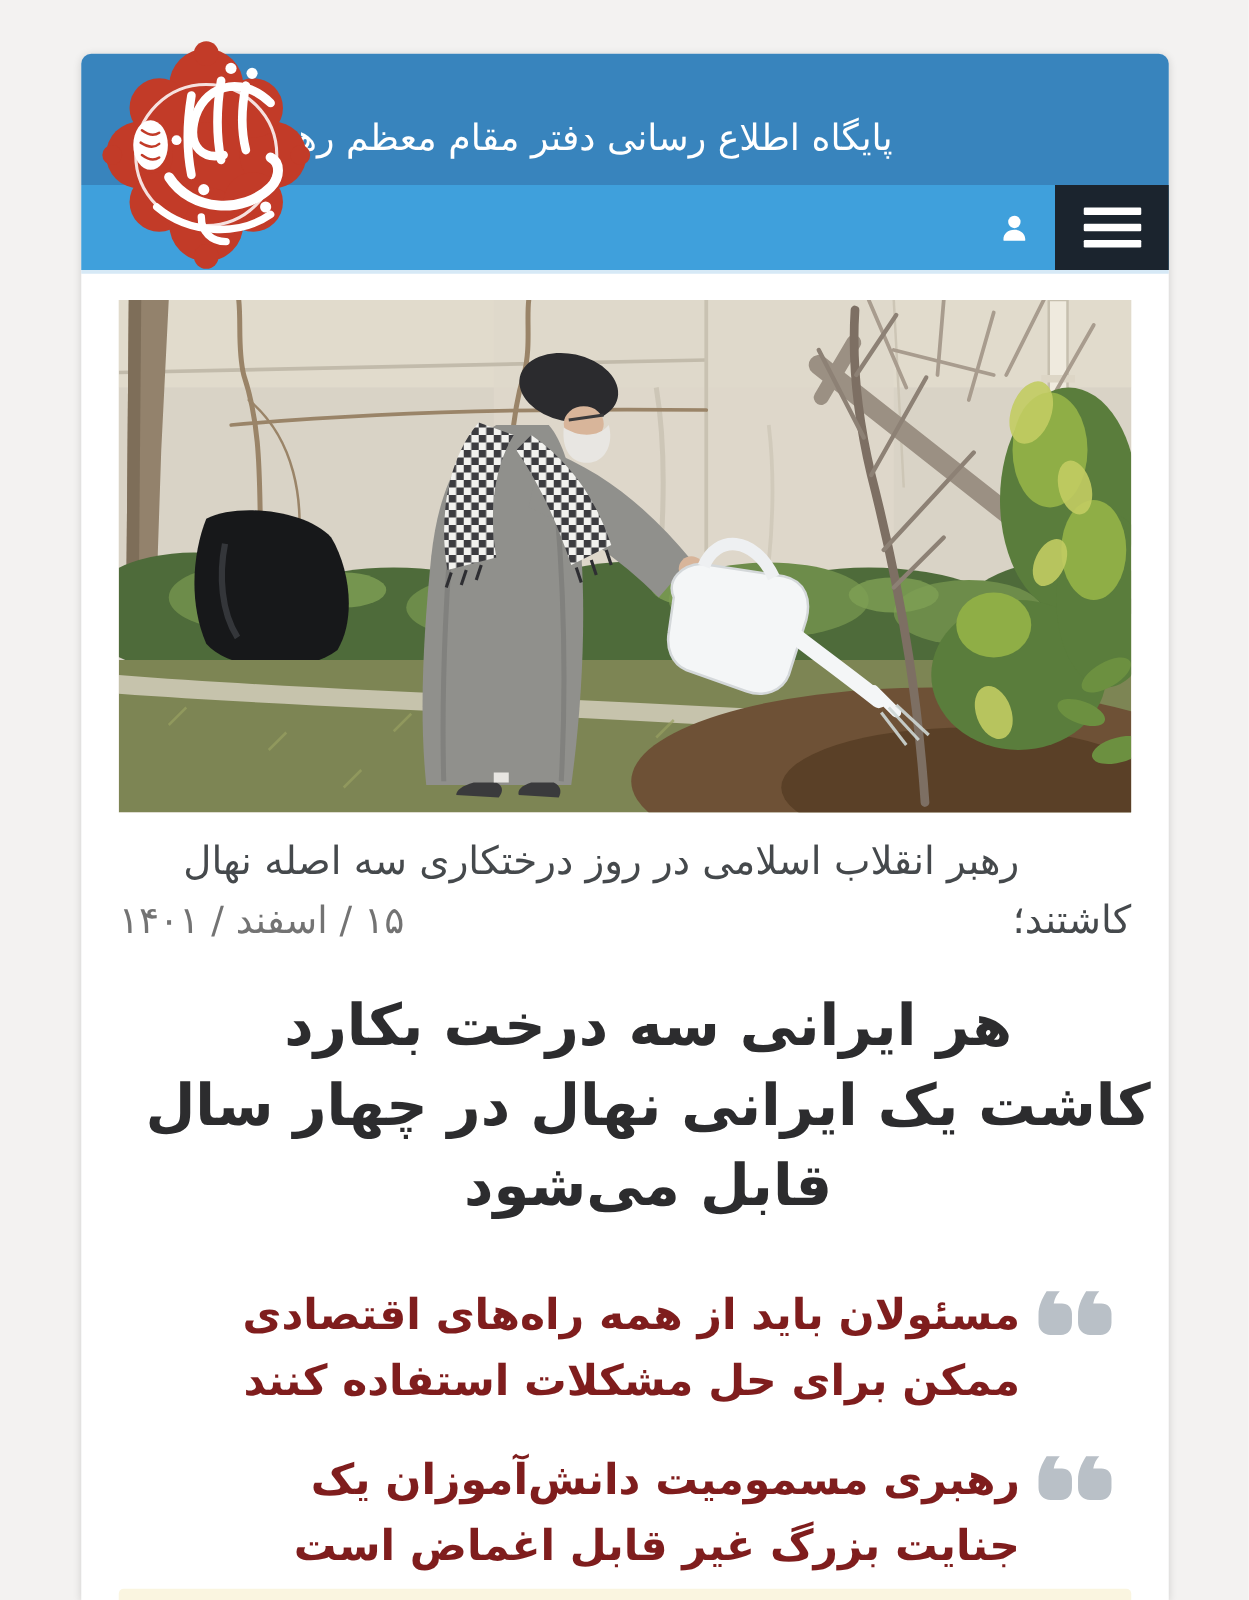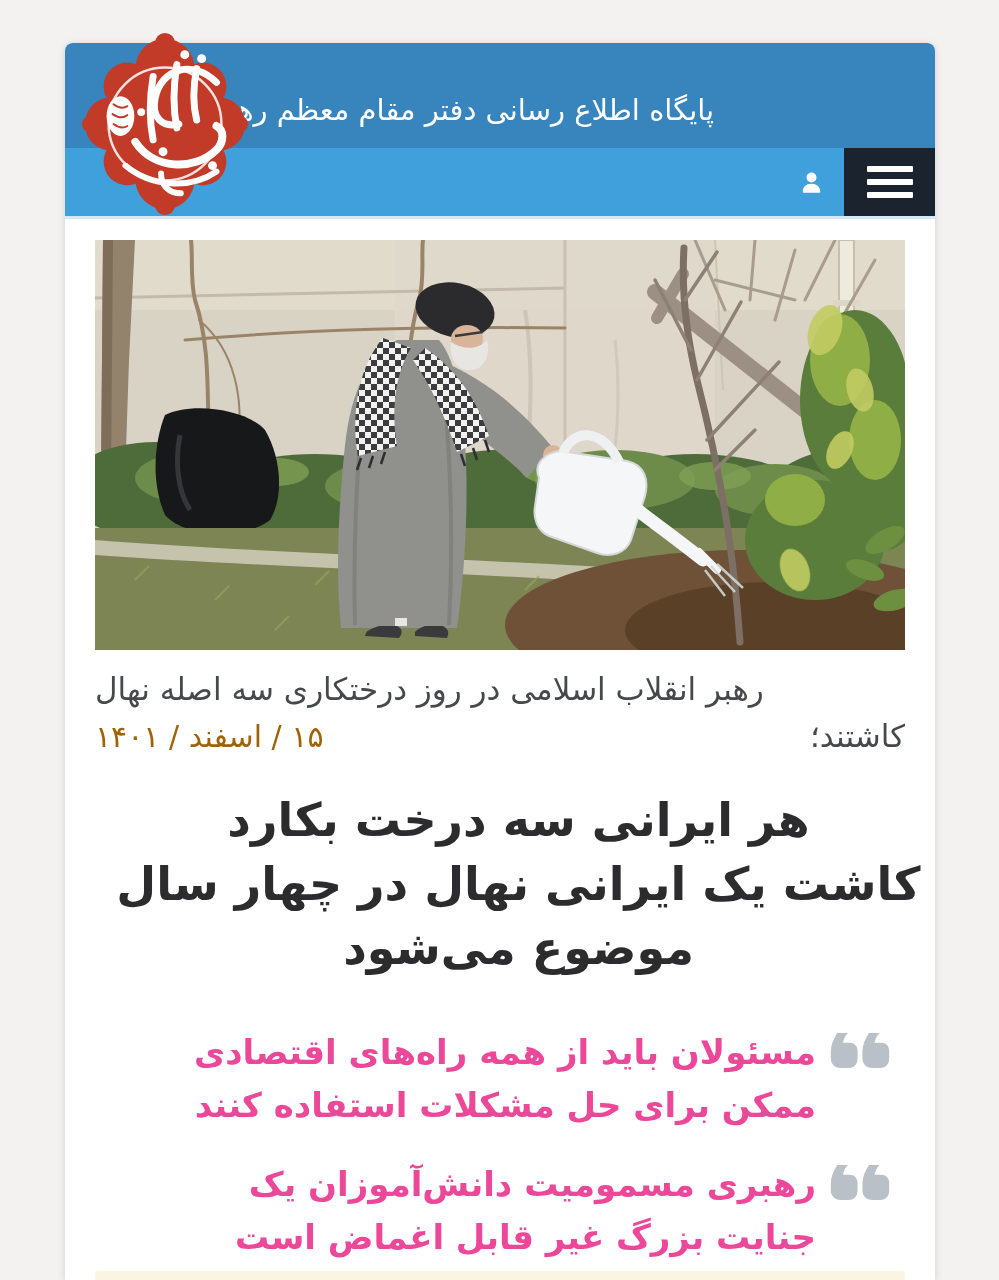--- a/index.html
+++ b/index.html
@@ -44,36 +44,36 @@
     position:absolute; top:-18px; left:0; width:200px; height:198px; cursor:pointer;
   }
   
   .photo {
     display:block; margin:21px 30px 0 30px; width:810px; height:410px;
     overflow:hidden; background:#d9d3c8;
   }
   .caption-block {
     padding:16px 30px 0 30px; color:#45494c; font-size:31px; line-height:47px;
   }
-  .caption-l1 { text-align:left; padding-right:38px; }
+  .caption-l1 { text-align:center; padding-right:38px; }
   .caption-row2 { display:flex; justify-content:space-between; align-items:baseline; }
   .caption-l2 { text-align:left; }
-  .caption-date { color:#a16207; font-size:30px; direction:rtl;text-align:right; }
+  .caption-date { color:#737373; font-size:30px; direction:rtl;text-align:right; }
   .headline {
     margin-top:28px; text-align:center; color:#2c2c2e;
     font-size:46px; font-weight:800; line-height:64px;padding-left:37px;
   }
   .quotes { list-style:none; margin-top:46px; }
   .quote-item {
     display:flex; align-items:flex-start; gap:14px;
     padding:0 45px 0 90px; margin-bottom:26px; direction:rtl;
   }
   .q-icon { flex:0 0 auto; margin-top:6px; }
   .quote-text {
-    font-size:34px; font-weight:600; line-height:53px; color:#ec4899; text-align:right;
+    font-size:34px; font-weight:600; line-height:53px; color:#7f1d1d; text-align:right;
   }
   .peek-strip {
     position:absolute; bottom:0; left:30px; right:30px; height:9px;
     background:#faf5e0; border-radius:4px 4px 0 0;
   }
 </style>
 </head>
 <body>
 
 <div class="card">
@@ -302,21 +302,21 @@
     <div class="caption-l1">رهبر انقلاب اسلامی در روز درختکاری سه اصله نهال</div>
     <div class="caption-row2">
       <span class="caption-l2">کاشتند؛</span>
       <span class="caption-date">۱۵ / اسفند / ۱۴۰۱</span>
     </div>
   </div>
 
   <h1 class="headline">
     <div>هر ایرانی سه درخت بکارد</div>
     <div>کاشت یک ایرانی نهال در چهار سال</div>
-    <div>موضوع می‌شود</div>
+    <div>قابل می‌شود</div>
   </h1>
 
   <ul class="quotes">
     <li class="quote-item">
       <svg class="q-icon" viewBox="0 0 74 45" width="60" height="37">
         <g fill="#b9c0c7">
           <path d="M9 1 C4 9 1 16 1 24 L1 32 C1 39 6 44 13 44 L23 44 C30 44 34 39 34 32 L34 23 C34 17 30 13 24 13 L16 13 C17 8 19 4 22 1 Z"></path>
           <path d="M48 1 C43 9 40 16 40 24 L40 32 C40 39 45 44 52 44 L62 44 C69 44 73 39 73 32 L73 23 C73 17 69 13 63 13 L55 13 C56 8 58 4 61 1 Z"></path>
         </g>
       </svg>

